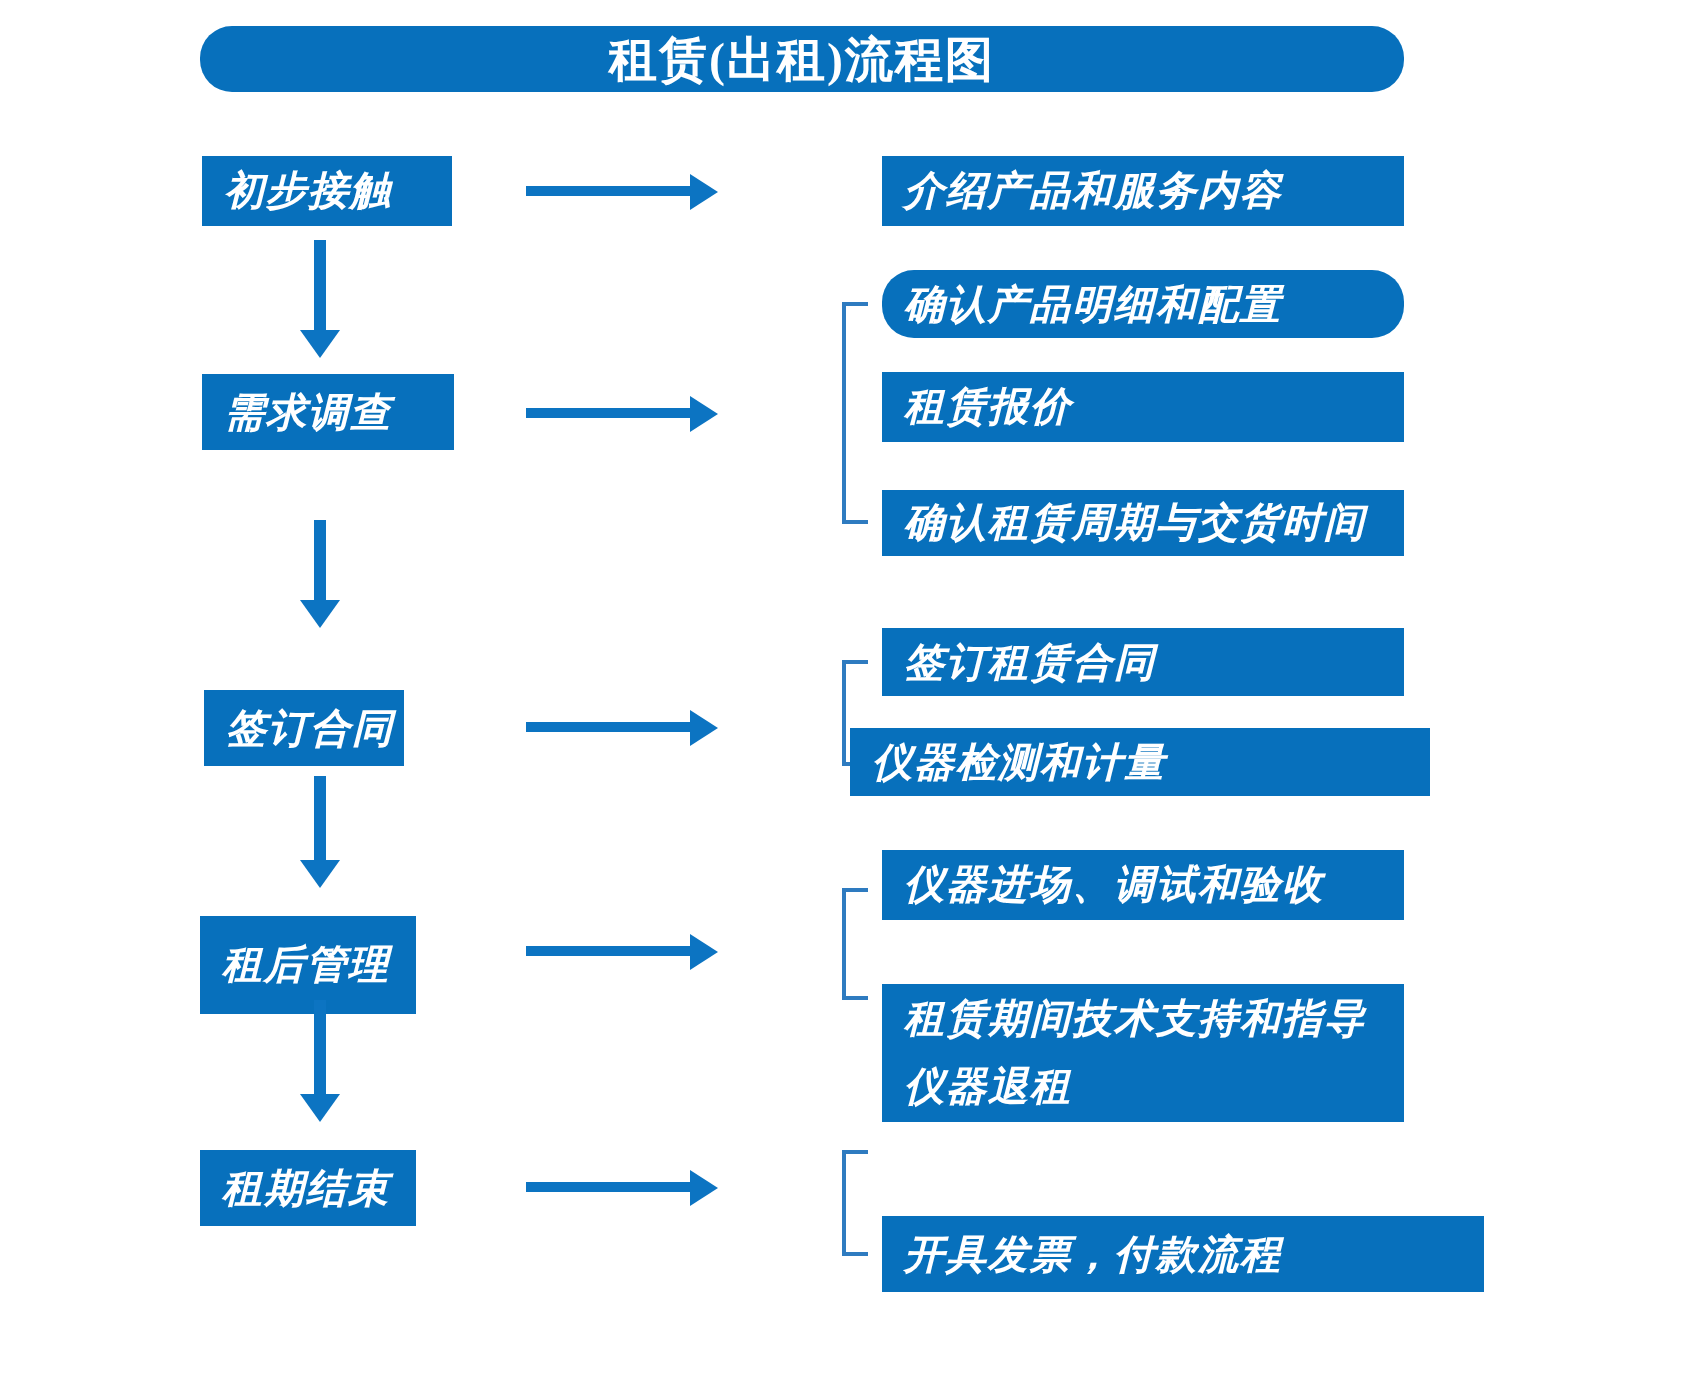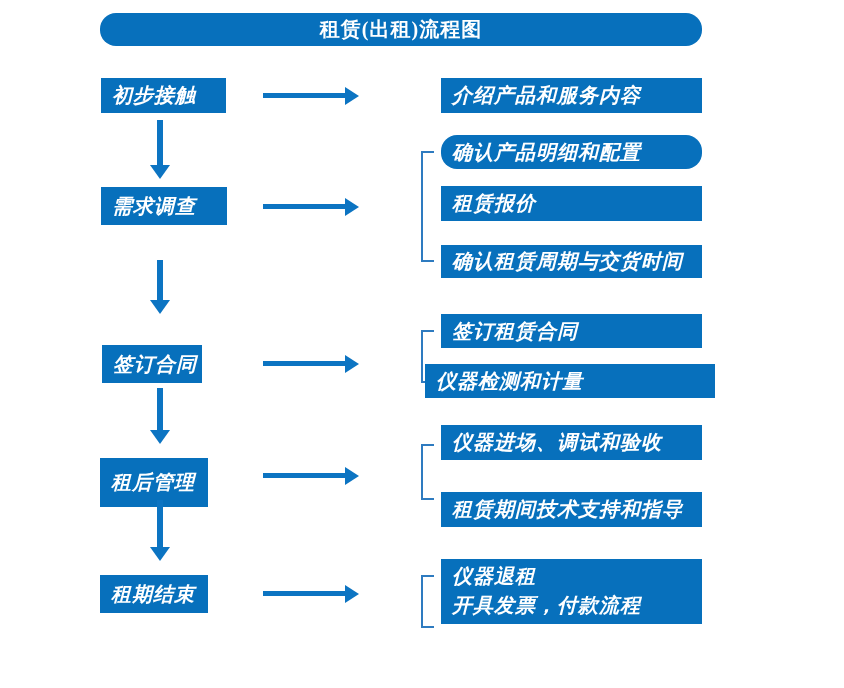--- a/index.html
+++ b/index.html
@@ -12,21 +12,21 @@
     width: 844px;
     height: 688px;
     background: var(--background, #ffffff);
     font-family: "Liberation Serif", "DejaVu Serif", serif;
     overflow: hidden;
   }
   .title-bar {
     position: absolute;
     background: var(--box-blue);
     color: var(--text-white);
-    font-size: 20px;
+    font-size: 24px;
     font-weight: bold;
     letter-spacing: 1px;
     display: flex;
     align-items: center;
     justify-content: center;
     box-sizing: border-box;
     border-radius: 16px;
   }
   .box {
     position: absolute;
@@ -113,16 +113,16 @@
   <div class="bracket" style="left:421px; top:575px; height:53px;"></div>
 
   <div class="box" style="left:441px; top:78px; width:261px; height:35px;">介绍产品和服务内容</div>
   <div class="box" style="left:441px; top:135px; width:261px; height:34px;border-radius:16px;">确认产品明细和配置</div>
   <div class="box" style="left:441px; top:186px; width:261px; height:35px;">租赁报价</div>
   <div class="box" style="left:441px; top:245px; width:261px; height:33px;">确认租赁周期与交货时间</div>
   <div class="box" style="left:441px; top:314px; width:261px; height:34px;">签订租赁合同</div>
   <div class="box" style="left:425px; top:364px; width:290px; height:34px;">仪器检测和计量</div>
   <div class="box" style="left:441px; top:425px; width:261px; height:35px;">仪器进场、调试和验收</div>
   <div class="box" style="left:441px; top:492px; width:261px; height:35px;">租赁期间技术支持和指导</div>
-  <div class="box" style="left:441px; top:559px; width:261px; height:35px;">仪器退租</div>
-  <div class="box" style="left:441px; top:586px; width:261px; height:38px;">开具发票，付款流程</div>
+  <div class="box" style="left:441px; top:526px; width:261px; height:35px;">仪器退租</div>
+  <div class="box" style="left:441px; top:608px; width:301px; height:38px;">开具发票，付款流程</div>
 
 </div>
 
 </body></html>

